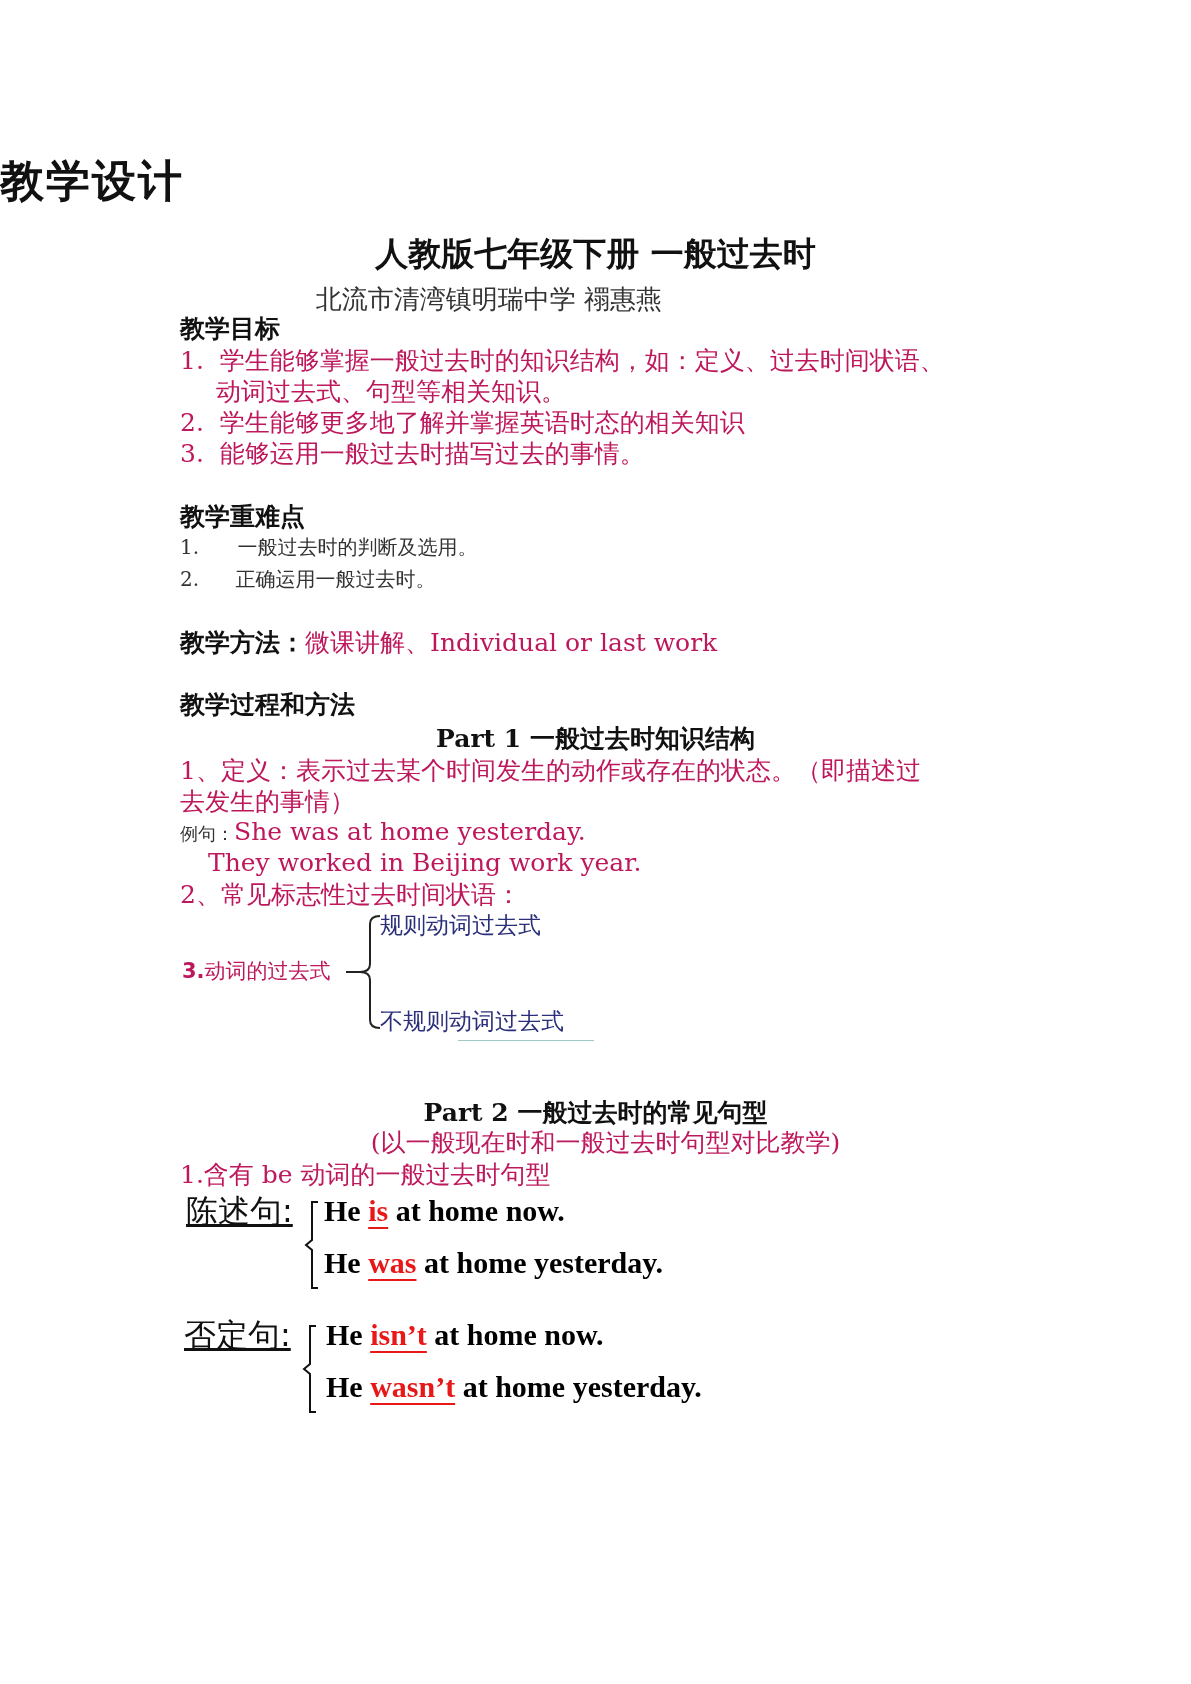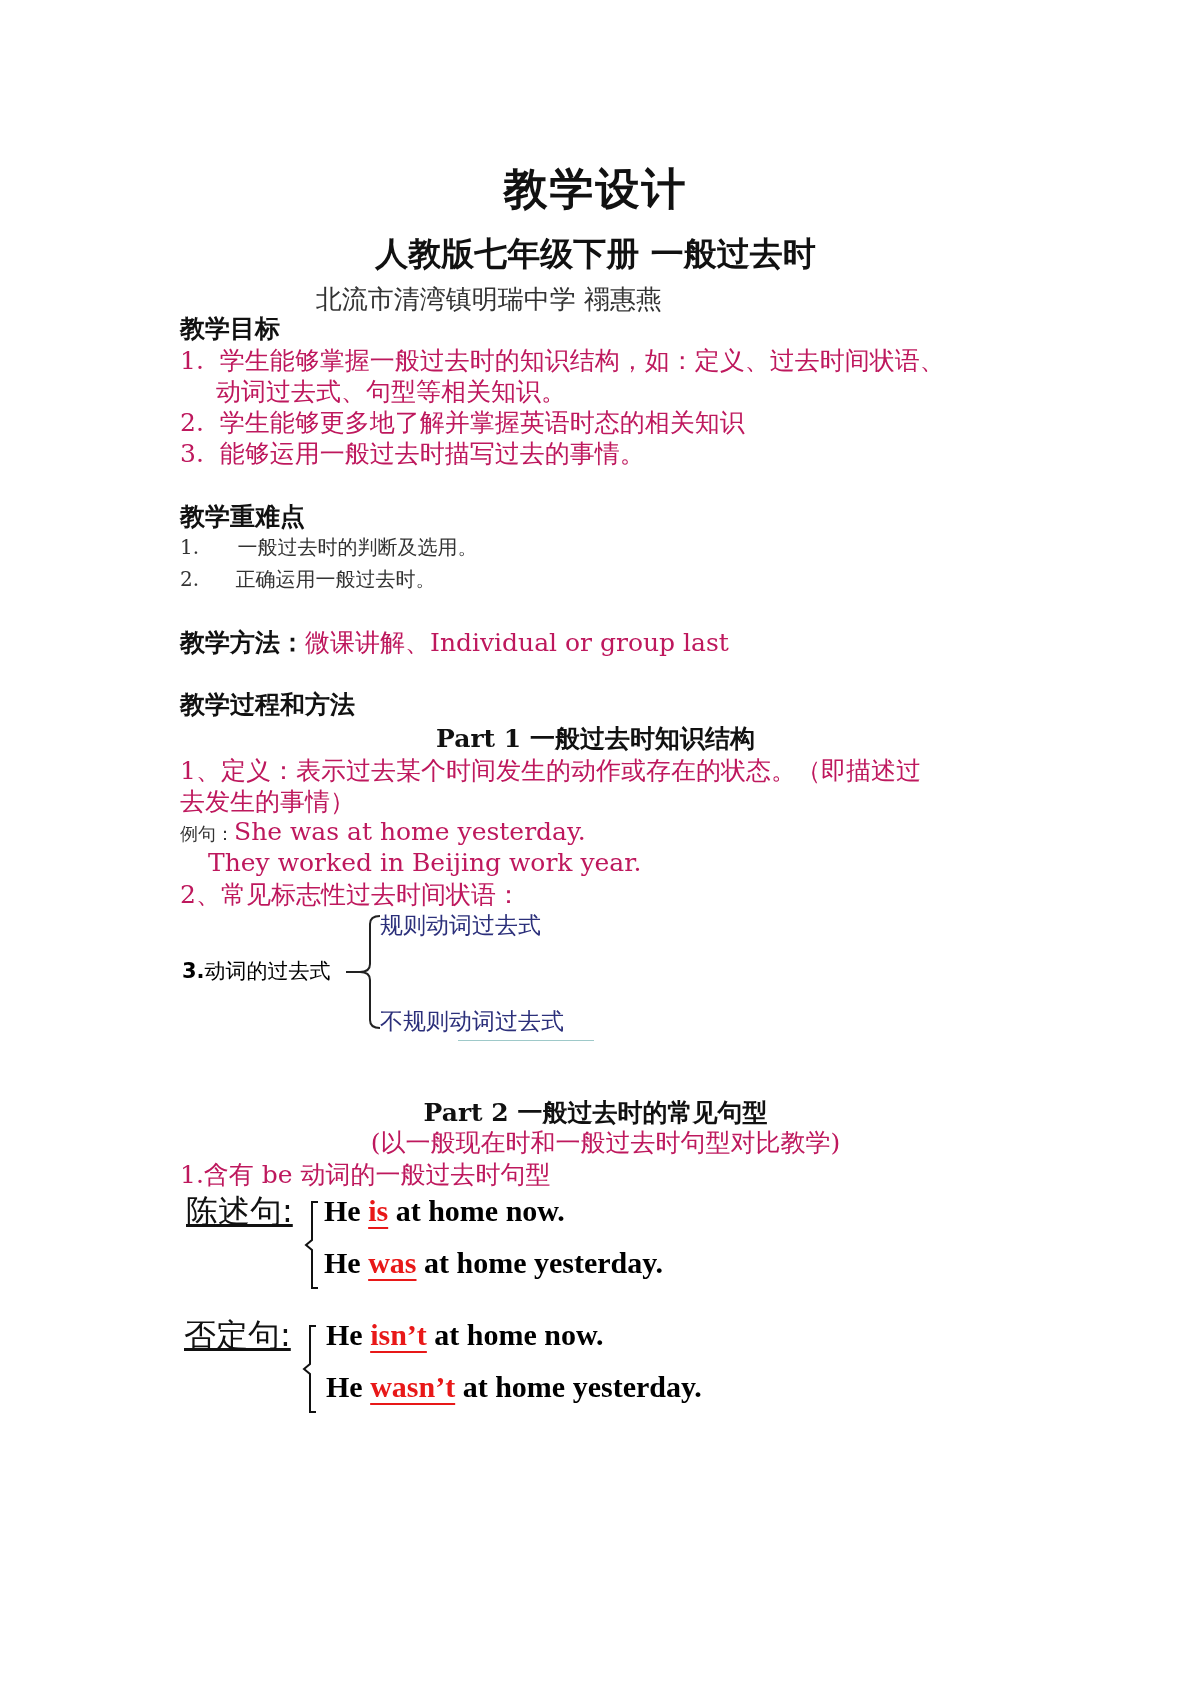--- a/index.html
+++ b/index.html
@@ -10,22 +10,22 @@
     body {
       width: 1191px;
       height: 1684px;
       position: relative;
       overflow: hidden;
       font-family: "DejaVu Serif", "Liberation Serif", serif;
       color: #111;
     }
     .abs { position: absolute; white-space: nowrap; }
     .title {
-      left: 0; width: 1191px; text-align: center;
-      top: 160px; font-size: 44px; font-weight: bold; letter-spacing: 2px;
+      left: 0; width: 1191px; text-align: left;
+      top: 152px; font-size: 44px; font-weight: bold; letter-spacing: 2px;
       font-family: "DejaVu Sans", sans-serif;
     }
     .subtitle {
       left: 0; width: 1191px; text-align: center;
       top: 232px; font-size: 33px; font-weight: bold;
       font-family: "DejaVu Sans", sans-serif;
     }
     .author {
       left: 0; width: 978px; text-align: center;
       top: 282px; font-size: 26px; color: #333;
@@ -43,21 +43,21 @@
       font-size: 20px; color: #333;
       font-family: "DejaVu Serif", serif;
     }
     .part-title {
       left: 0; width: 1191px; text-align: center;
       font-size: 25px; font-weight: bold;
       font-family: "DejaVu Serif", serif;
     }
     .example-label { font-size: 18px; color: #333; }
     .blue { color: #2b2f7a; font-family: "DejaVu Sans", sans-serif; font-size: 23px; }
-    .purple { color: #000000; font-family: "DejaVu Sans", sans-serif; font-size: 21px; }
+    .purple { color: #be185d; font-family: "DejaVu Sans", sans-serif; font-size: 21px; }
     .purple b { font-weight: bold; }
     .sent {
       font-family: "Liberation Serif", "DejaVu Serif", serif;
       font-weight: bold; font-size: 30px; color: #000;
     }
     .sent .hl {
       color: #e81818;
       text-decoration: underline;
       text-decoration-color: #e81818;
       text-underline-offset: 6px;
@@ -95,21 +95,21 @@
 <div class="abs small-line" style="left:180px; top:534px;">
   <span>1.</span>
   <span style="margin-left:32px;">一般过去时的判断及选用。</span>
 </div>
 <div class="abs small-line" style="left:180px; top:566px;">
   <span>2.</span>
   <span style="margin-left:30px;">正确运用一般过去时。</span>
 </div>
 
 <div class="abs" style="left:180px; top:626px;">
-  <span class="heading" style="position:static;">教学方法：</span><span class="body-line">微课讲解、Individual or group last</span>
+  <span class="heading" style="position:static;">教学方法：</span><span class="body-line">微课讲解、Individual or last work</span>
 </div>
 
 <div class="abs heading" style="top:688px;">教学过程和方法</div>
 <div class="abs part-title" style="top:722px;">Part 1 一般过去时知识结构</div>
 <div class="abs body-line" style="left:180px; top:754px;">1、定义：表示过去某个时间发生的动作或存在的状态。（即描述过</div>
 <div class="abs body-line" style="left:180px; top:785px;">去发生的事情）</div>
 <div class="abs" style="left:180px; top:817px;">
   <span class="example-label">例句：</span><span class="body-line">She was at home yesterday.</span>
 </div>
 <div class="abs body-line" style="left:208px; top:848px;">They worked in Beijing work year.</div>

